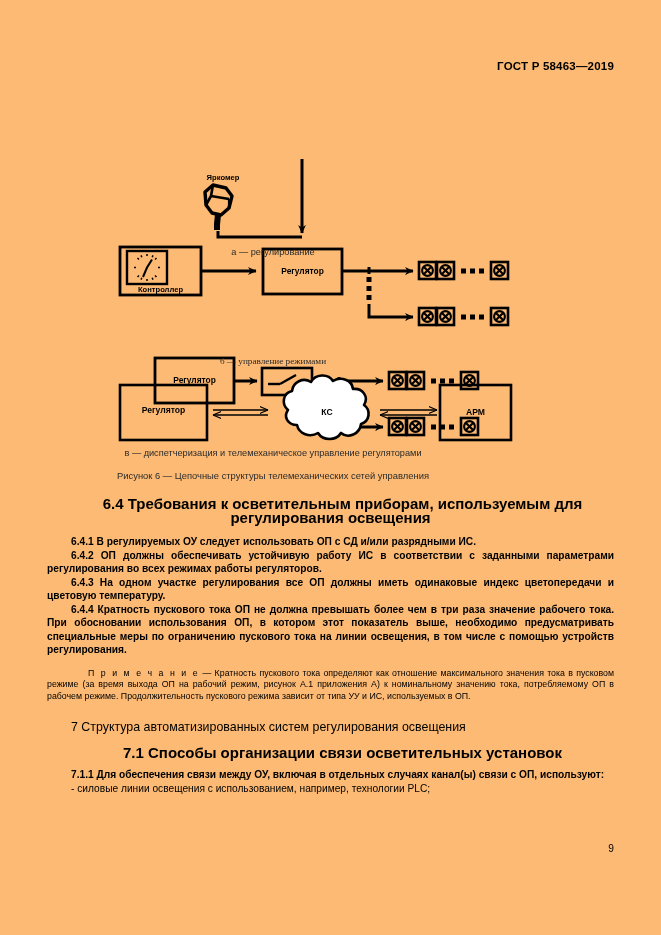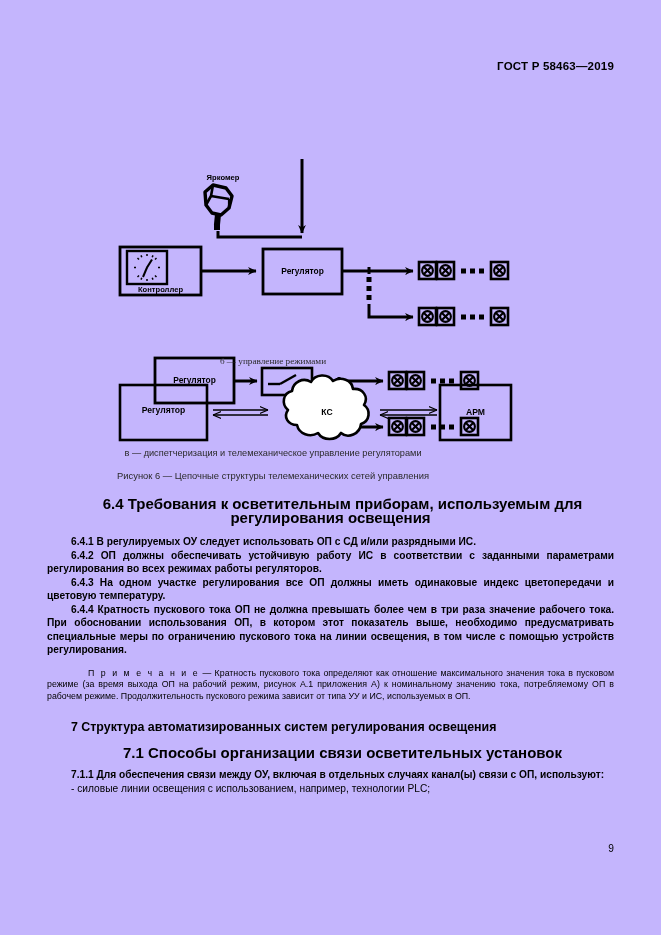--- a/index.html
+++ b/index.html
@@ -12,21 +12,21 @@
     width: 661px;
     height: 935px;
     position: relative;
     font-family: "Liberation Sans", sans-serif;
     color: #000000;
     overflow: hidden;
   }
   .page {
     position: absolute;
     inset: 0;
-    background: #c4b5fd;
+    background: #fdba74;
   }
   
   .doc-header {
     position: absolute;
     top: 60px;
     right: 47px;
     font-size: 11.5px;
     font-weight: bold;
     letter-spacing: 0.2px;
     white-space: nowrap;
@@ -66,21 +66,21 @@
   }
   .h-sub {
     font-weight: bold;
     font-size: 15px;
     line-height: 13.6px;
     margin: 0 0 0 0;
     text-indent: 24px;
     text-align: center;
   }
   .h-main {
-    font-weight: bold;
+    font-weight: normal;
     font-size: 12.4px;
     line-height: 16px;
     text-indent: 24px;
     text-align: left;
     margin: 0;
   }
   p.para {
     margin: 0;
     text-indent: 24px;
     font-weight: bold;
@@ -296,20 +296,21 @@
           <line x1="380" y1="331" x2="437" y2="331" stroke="#000" stroke-width="1.3" marker-start="url(#arrHeadThinL)"></line>
         </g>
 
         <g>
           <rect x="440" y="301" width="71" height="55" fill="none" stroke="#000" stroke-width="2.6"></rect>
           <text x="475.5" y="331" font-family="Liberation Sans, sans-serif" font-size="8.6" font-weight="bold" text-anchor="middle" fill="#000">АРМ</text>
         </g>
       </g>
     </svg>
 
+    <div class="fig-caption cap-a">а — регулирование</div>
     <div class="fig-caption cap-b">б — управление режимами</div>
     <div class="fig-caption cap-c">в — диспетчеризация и телемеханическое управление регуляторами</div>
     <div class="fig-caption cap-fig">Рисунок 6 — Цепочные структуры телемеханических сетей управления</div>
   </div>
 
   <div class="body-text">
 
     <div class="h-sub">6.4  Требования к осветительным приборам, используемым для регулирования освещения</div>
 
     <div class="gap-md"></div>

